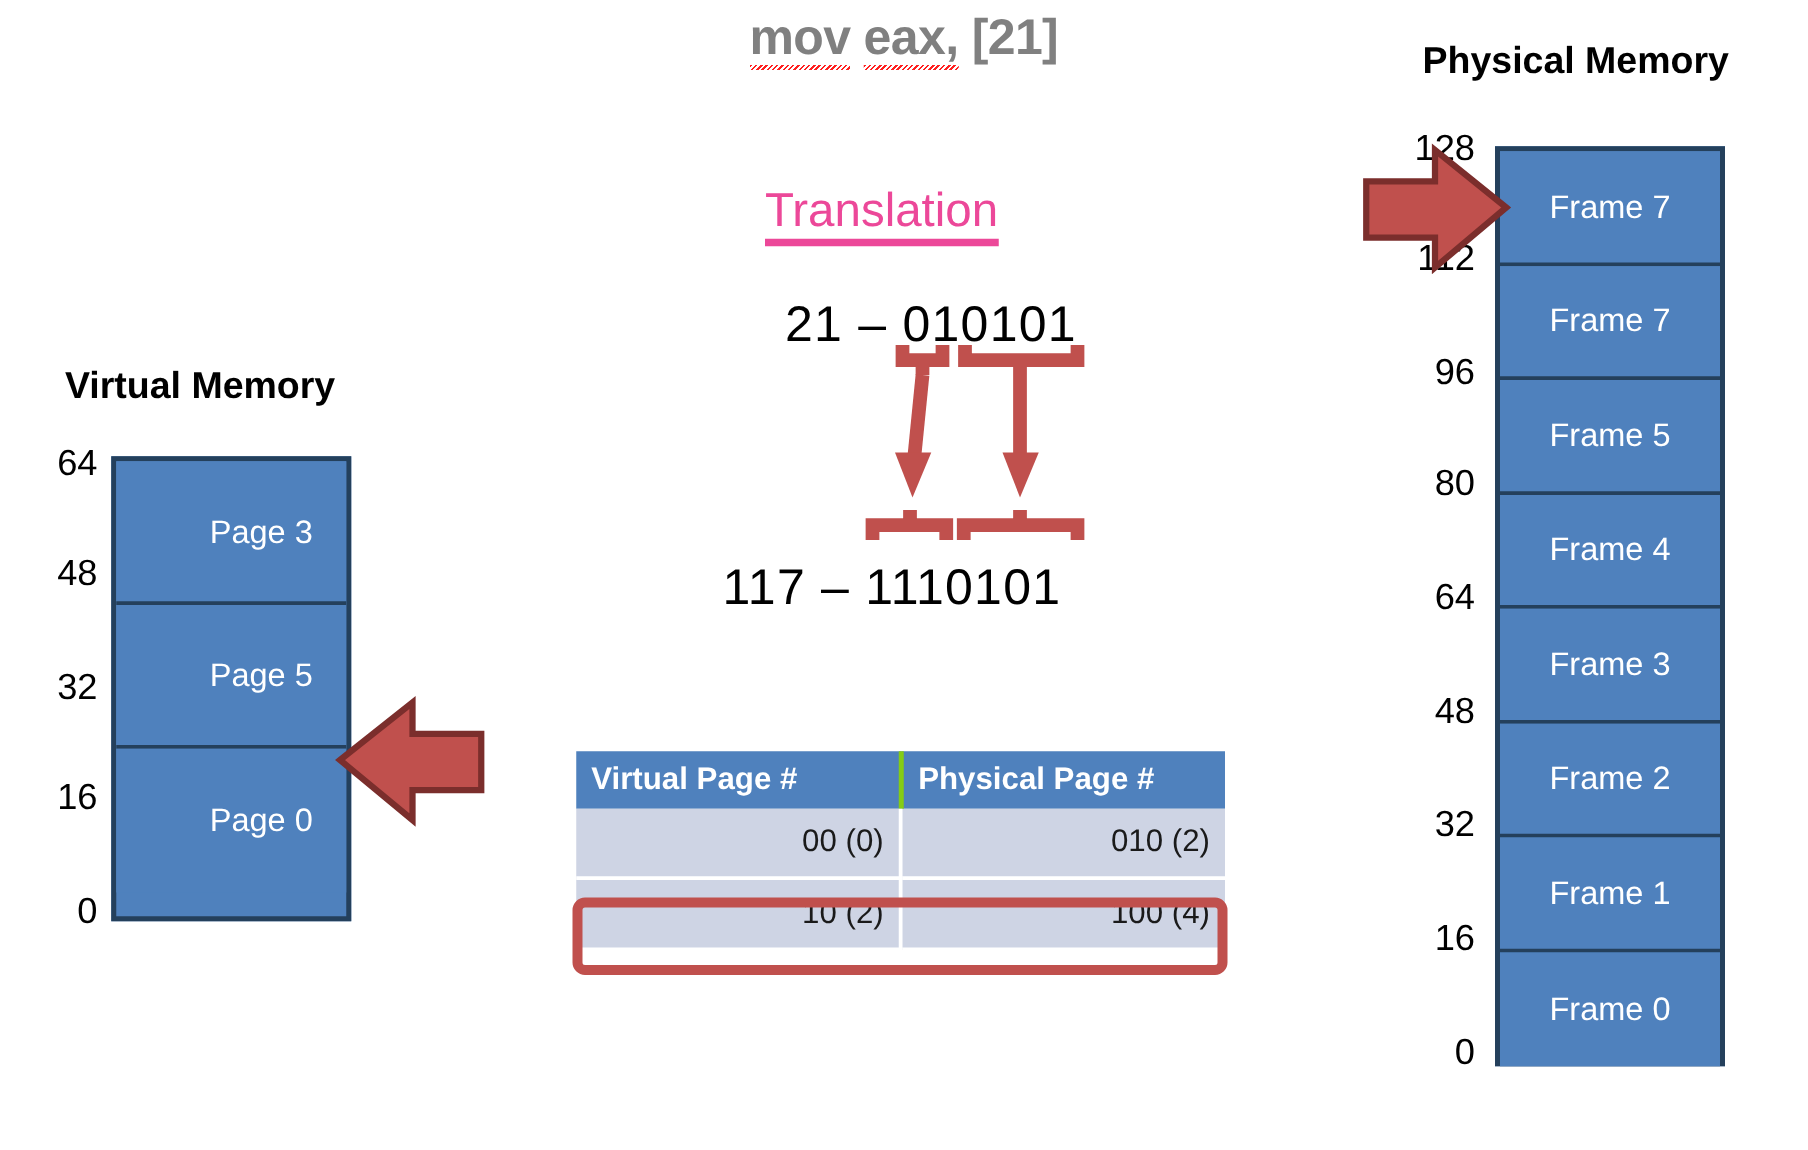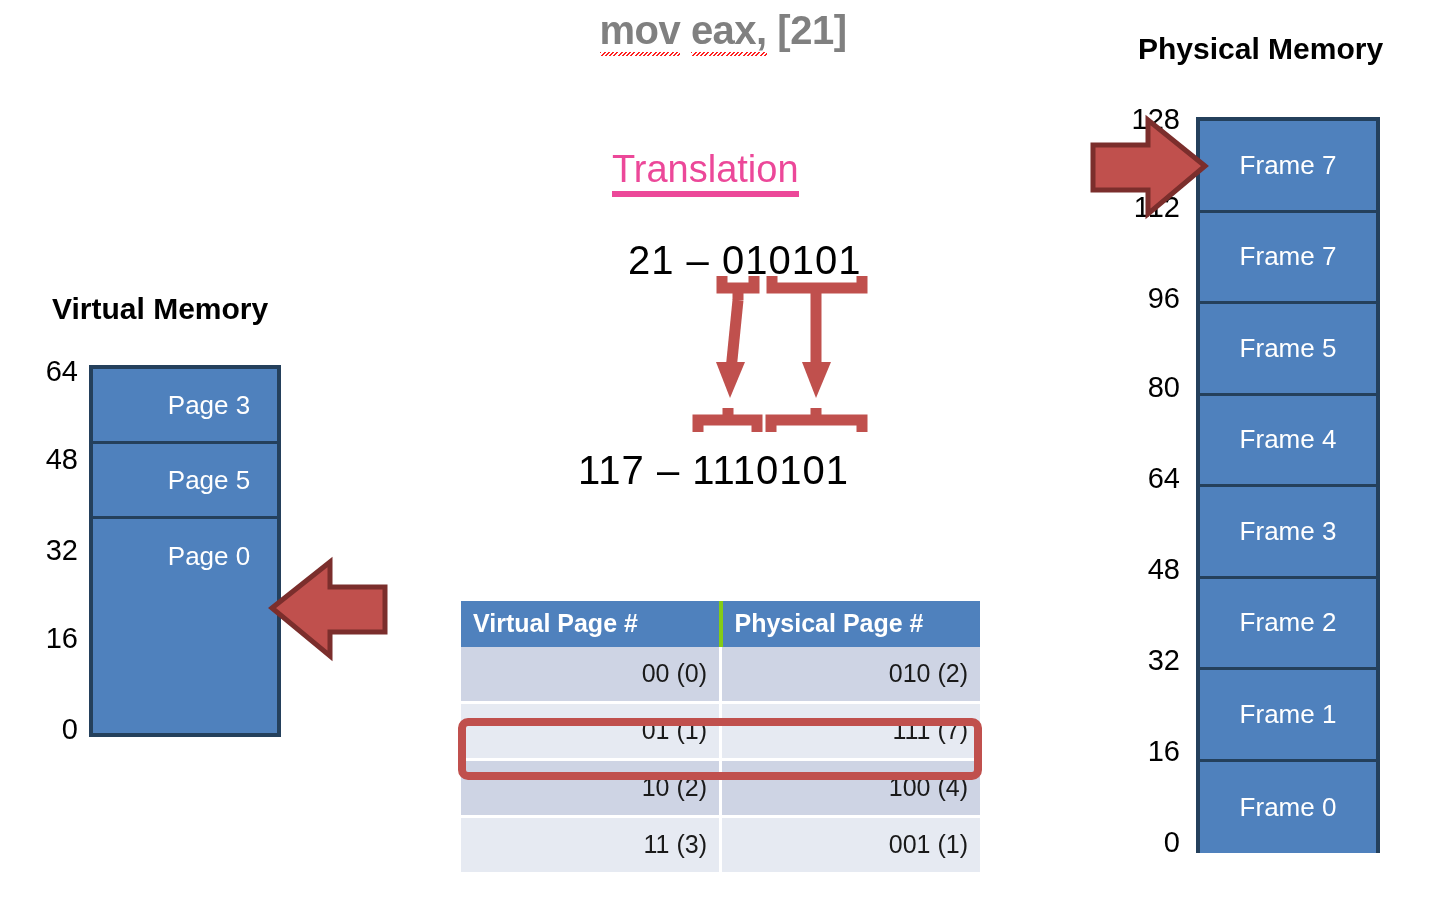--- a/index.html
+++ b/index.html
@@ -87,21 +87,21 @@
     color: #ffffff;
     font-size: 26px;
     display: flex;
     align-items: center;
     justify-content: center;
     border-bottom: 3px solid #24405C;
   }
   .mem-cell:last-child { border-bottom: none; }
 
   #vm-column { left: 89px; top: 365px; width: 192px; height: 372px; }
-  #vm-column .mem-cell { height: 75px; padding-left: 48px; }
+  #vm-column .mem-cell { height: 115px; padding-left: 48px; }
 
   #pm-column { left: 1196px; top: 117px; width: 184px; height: 736px; }
   #pm-column .mem-cell { height: 91.5px; }
 
   
   .tick {
     position: absolute;
     font-size: 29px;
     color: #000000;
     text-align: right;
@@ -215,32 +215,24 @@
     <tr>
       <th>Virtual Page #</th>
       <th>Physical Page #</th>
     </tr>
   </thead>
   <tbody>
     <tr class="row-dark">
       <td>00 (0)</td>
       <td>010 (2)</td>
     </tr>
-    <tr class="row-light">
-      <td>01 (1)</td>
-      <td>111 (7)</td>
-    </tr>
     <tr class="row-dark">
       <td>10 (2)</td>
       <td>100 (4)</td>
     </tr>
-    <tr class="row-light">
-      <td>11 (3)</td>
-      <td>001 (1)</td>
-    </tr>
   </tbody>
 </table>
 
 <div id="row-highlight"></div>
 
 <svg id="vector-overlay" viewBox="0 0 1446 920">
 
   <g>
     <path d="M 272 608 L 330 562 L 330 587 L 385 587 L 385 632 L 330 632 L 330 656 Z" fill="#C0504D" stroke="#7B2E2C" stroke-width="5" stroke-linejoin="miter"></path>
   </g>

